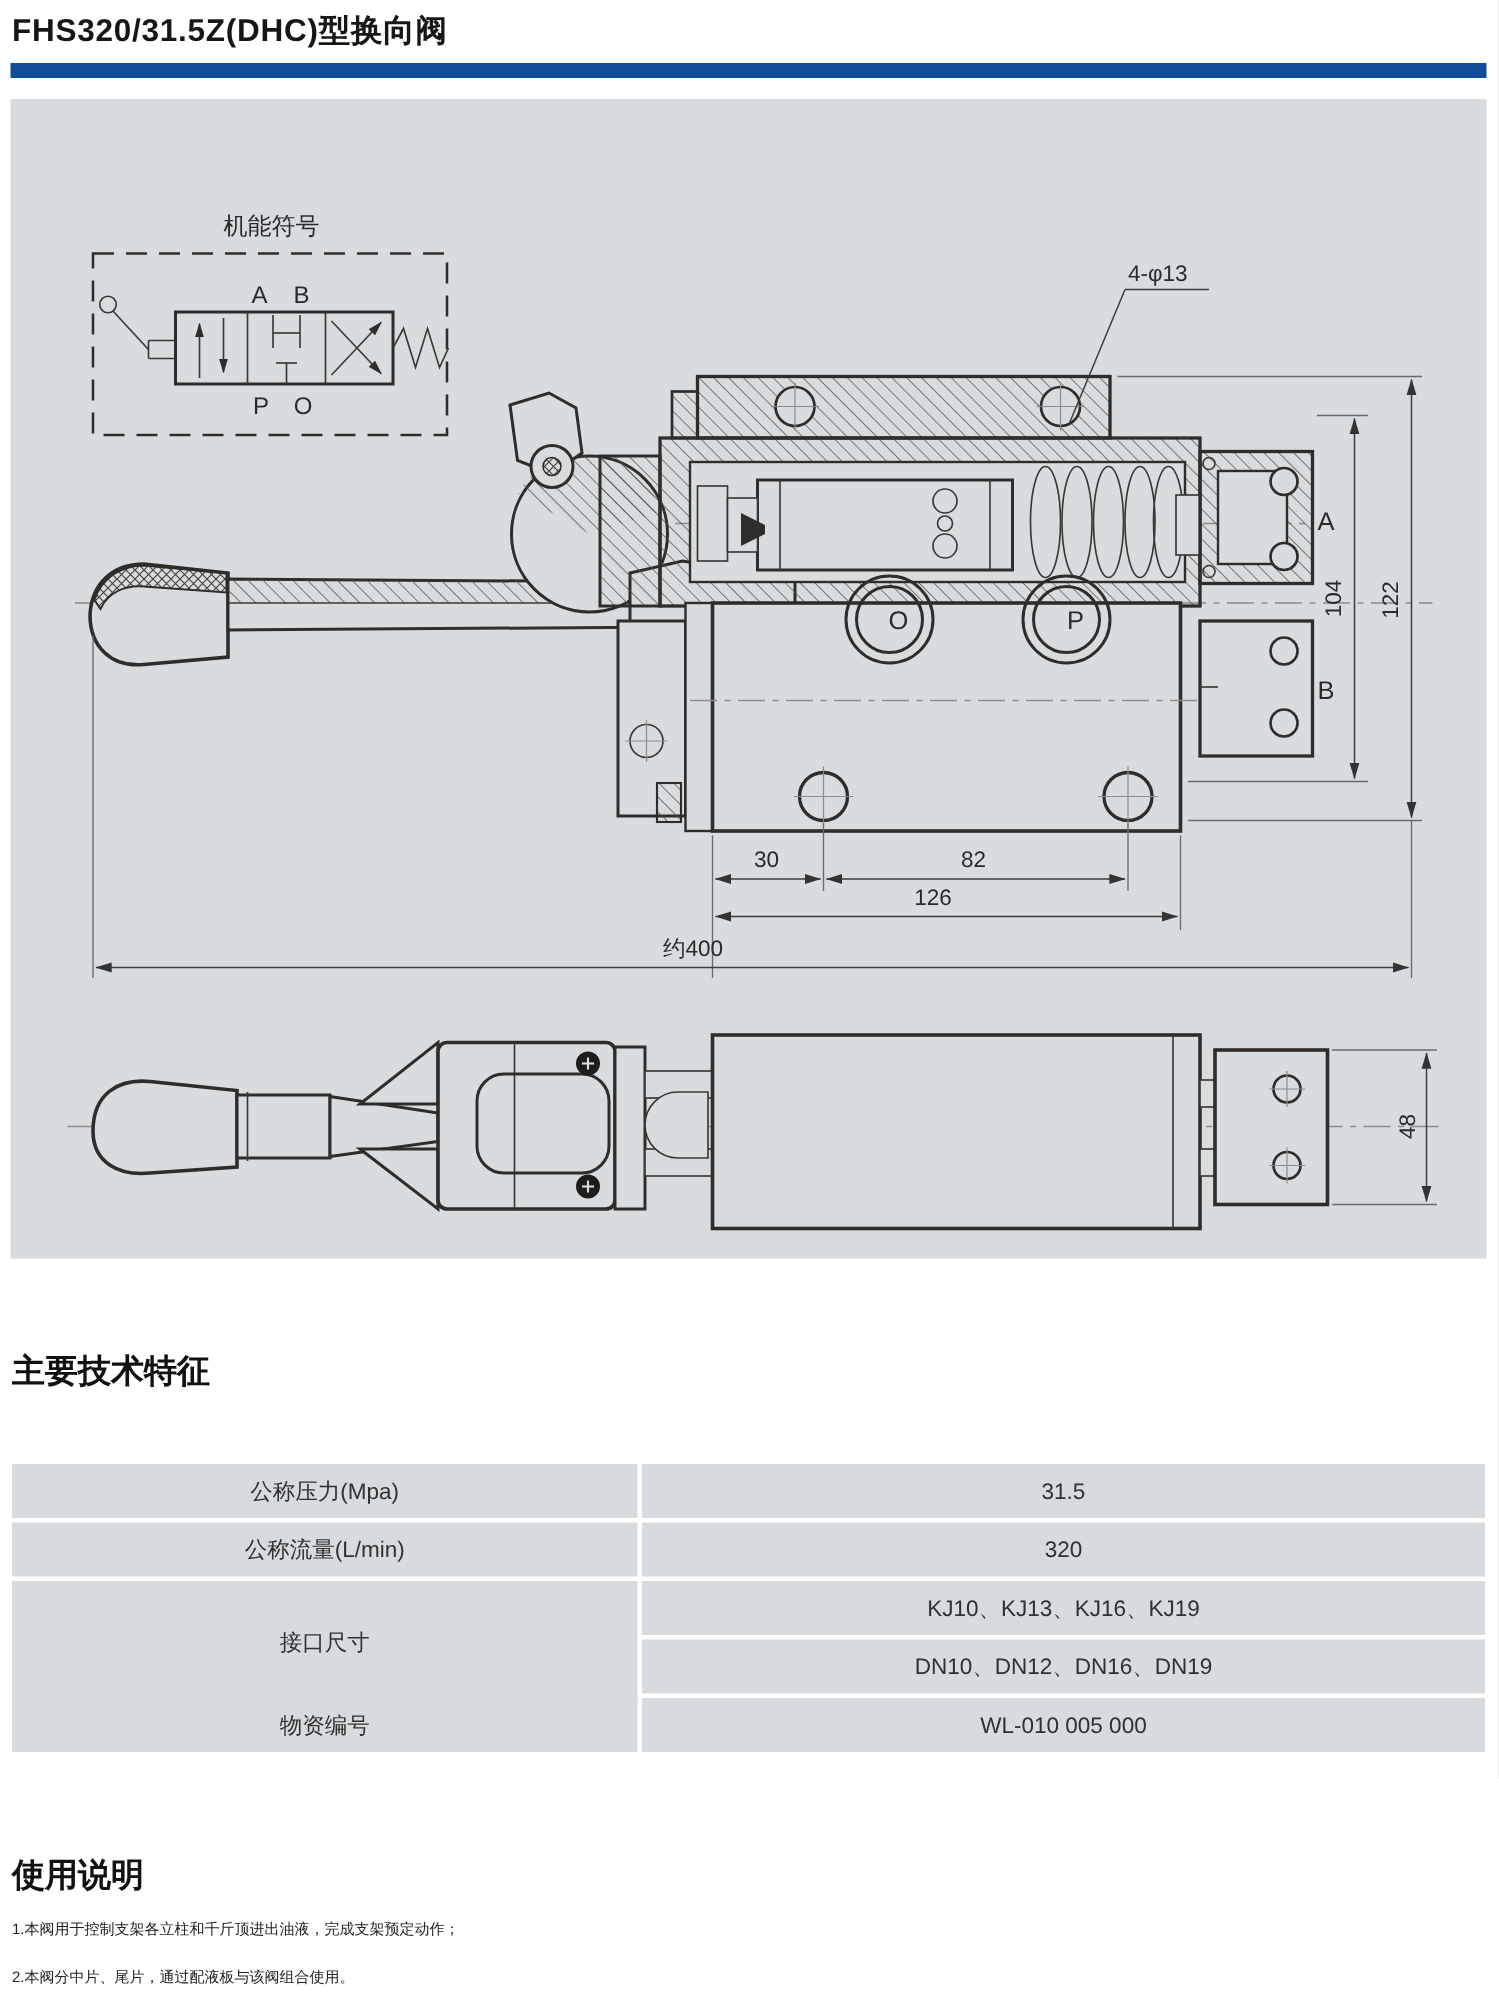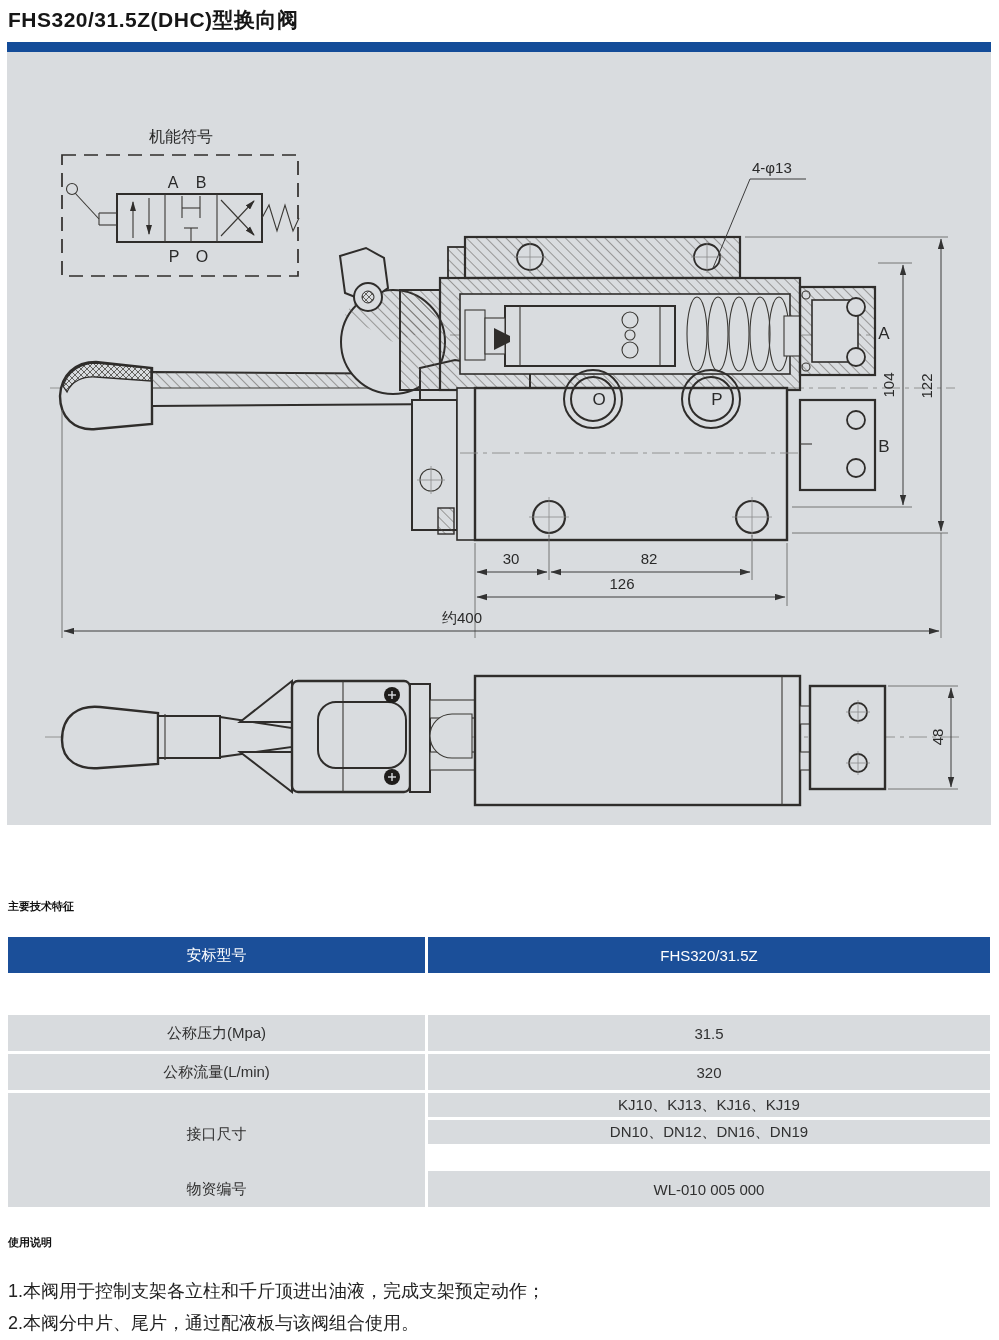--- a/index.html
+++ b/index.html
@@ -13,54 +13,54 @@
   }
   .page-title{
     position:absolute;left:8px;top:6px;
     font-size:21px;font-weight:600;letter-spacing:.5px;color:#161616;
   }
   .accent-bar{
     position:absolute;left:7px;top:42px;width:984px;height:10px;
     background:#134c99;
   }
   .drawing-panel{
-    position:absolute;left:7px;top:52px;width:984px;height:773px;
+    position:absolute;left:7px;top:66px;width:984px;height:773px;
     background:#d9dcdf;
   }
   .drawing-panel svg{display:block;}
 
   .section-heading{
     position:absolute;left:8px;
-    font-size:11px;font-weight:700;color:#111;
+    font-size:22px;font-weight:700;color:#111;
   }
   #specs-heading{top:899px;}
   #usage-heading{top:1235px;}
 
   .spec-table{
     position:absolute;left:8px;top:937px;width:982px;
     display:flex;flex-direction:column;
   }
   .t-row{display:flex;height:36px;margin-bottom:3px;}
   .t-row:last-child{margin-bottom:0;}
   .cell{
     display:flex;align-items:center;justify-content:center;
     font-size:15px;color:#303030;background:#d8dbde;
   }
   .cell-l{width:417px;margin-right:3px;flex:none;}
   .cell-r{flex:1;}
   .t-header .cell{background:#1b4f99;color:#ffffff;}
   .t-double{display:flex;height:75px;margin-bottom:3px;}
   .t-double .cell-l{height:82px;}
   .t-double .sub{flex:1;display:flex;flex-direction:column;}
-  .t-double .sub .cell-r{height:24px;flex:none;margin-bottom:3px;}
+  .t-double .sub .cell-r{height:36px;flex:none;margin-bottom:3px;}
   .t-double .sub .cell-r:last-child{margin-bottom:0;}
 
   .usage-note{
     position:absolute;left:8px;
-    font-size:18px;color:#222;
+    font-size:10px;color:#222;
   }
   #note-0{top:1279px;}
   #note-1{top:1311px;}
 
   
   .ol{stroke:#2f2d2b;stroke-width:2;fill:none;}
   .ol-thick{stroke:#2f2d2b;stroke-width:2.4;fill:none;}
   .ol-thin{stroke:#3a3834;stroke-width:1.1;fill:none;}
   .fill-bg{fill:#d9dcdf;}
   .dim{stroke:#3c3c3c;stroke-width:1;fill:none;}
@@ -322,24 +322,20 @@
         <line class="dim" x1="951" y1="688" x2="951" y2="787" marker-start="url(#arw)" marker-end="url(#arw)"></line>
         <text class="dim-label" transform="rotate(-90 943 737)" x="943" y="737" text-anchor="middle">48</text>
       </g>
     </g>
   </svg>
 </div>
 
 <div class="section-heading" id="specs-heading">主要技术特征</div>
 
 <div class="spec-table">
-  <div class="t-row t-header">
-    <div class="cell cell-l">安标型号</div>
-    <div class="cell cell-r">FHS320/31.5Z</div>
-  </div>
   <div class="t-row">
   </div>
   <div class="t-row">
     <div class="cell cell-l">公称压力(Mpa)</div>
     <div class="cell cell-r">31.5</div>
   </div>
   <div class="t-row">
     <div class="cell cell-l">公称流量(L/min)</div>
     <div class="cell cell-r">320</div>
   </div>

